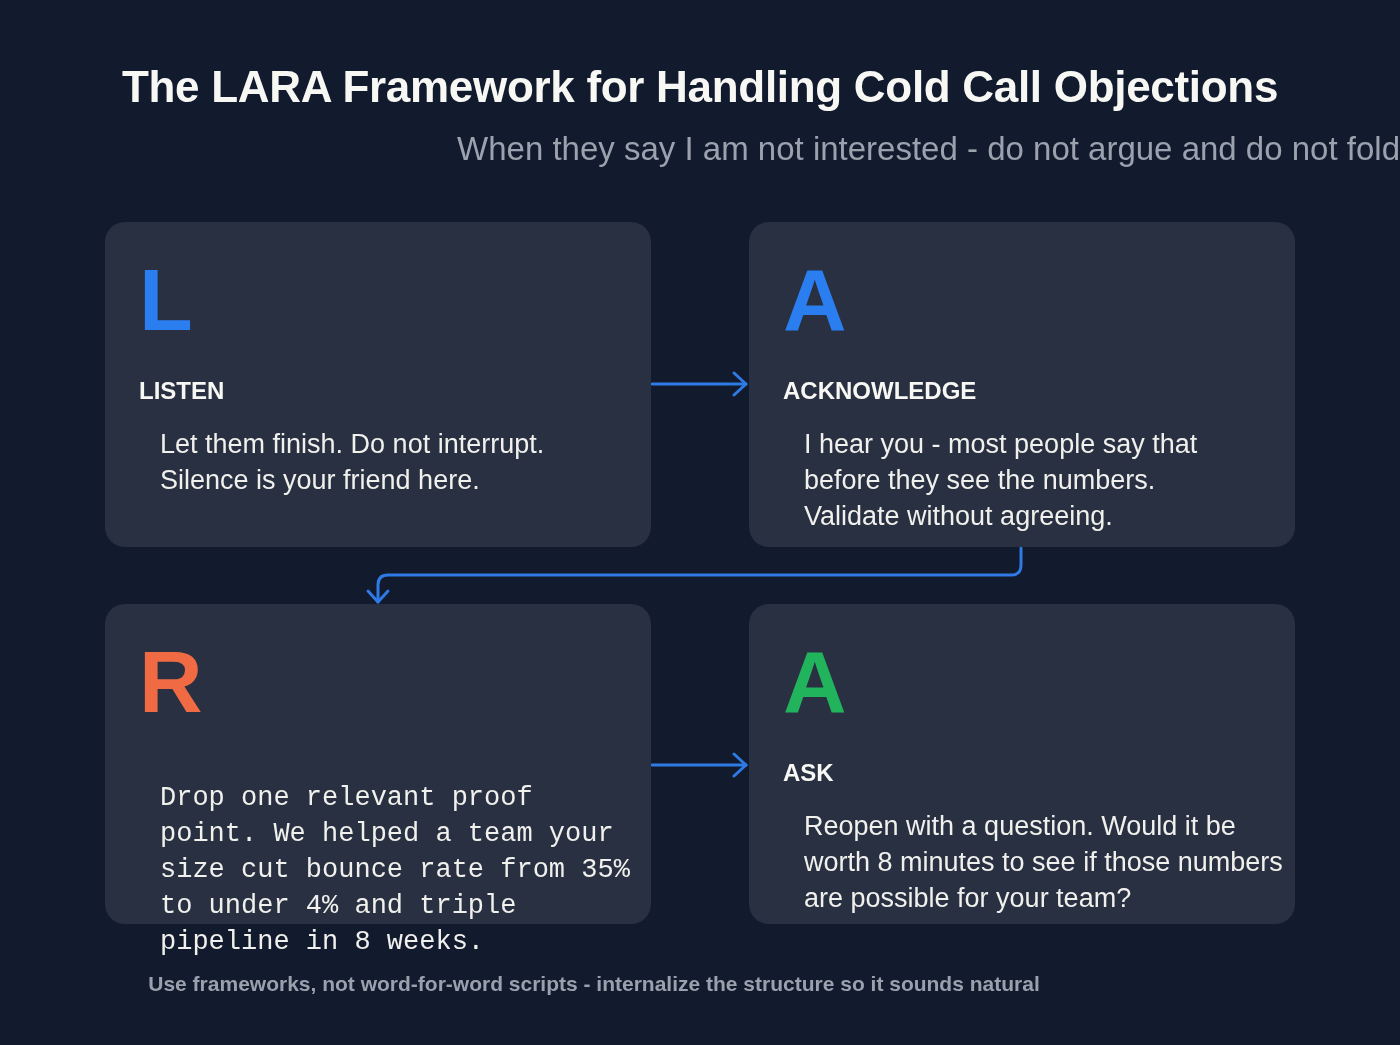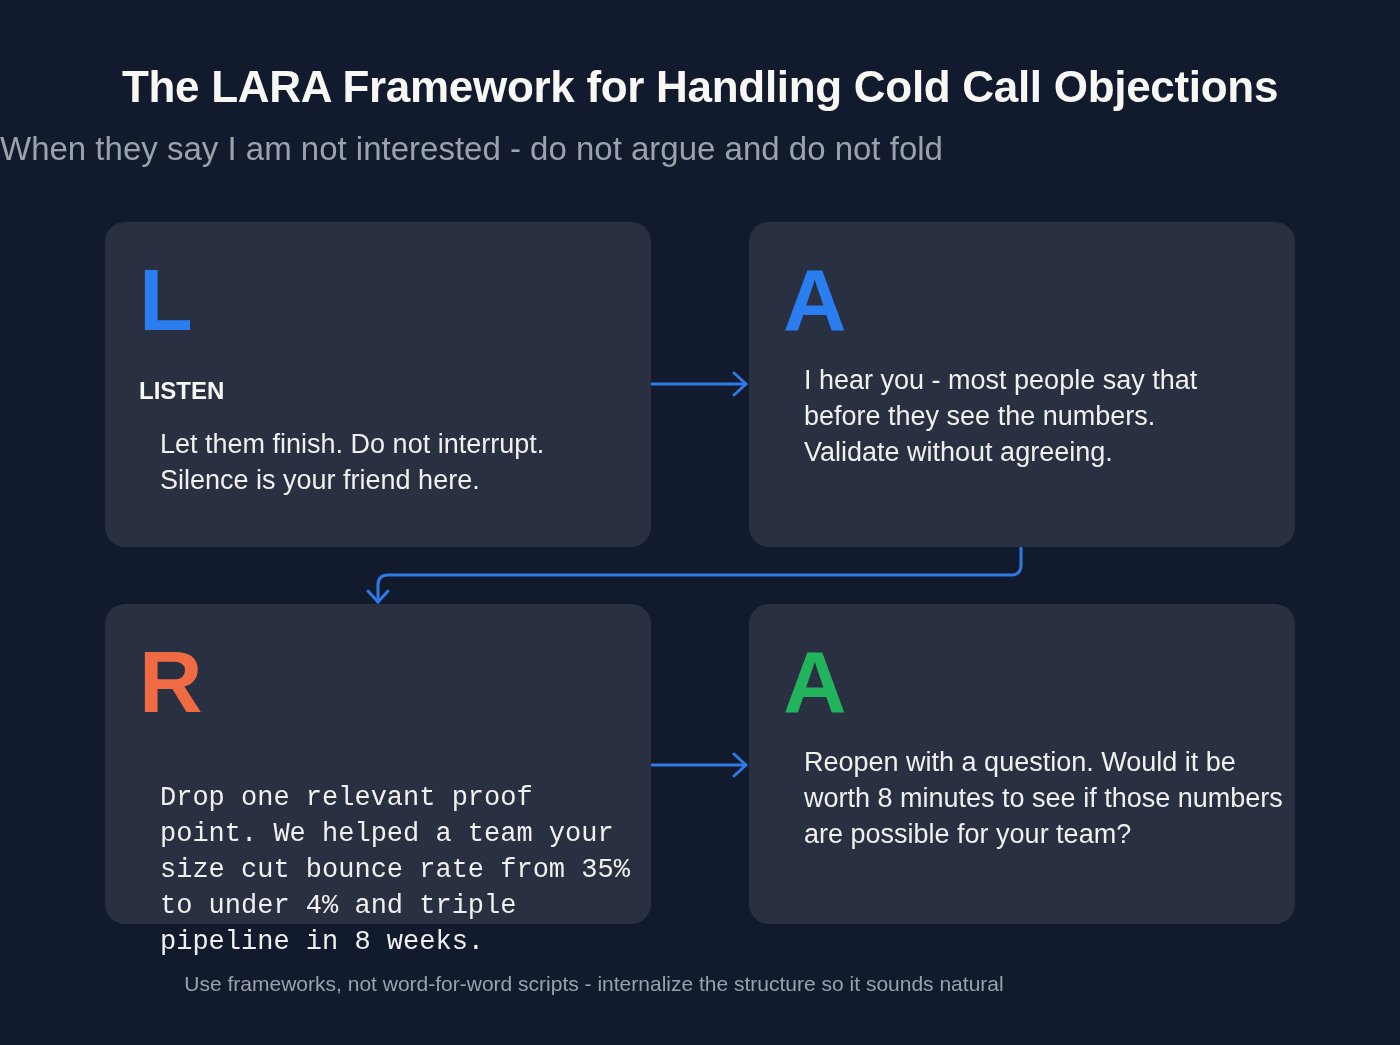--- a/index.html
+++ b/index.html
@@ -10,37 +10,37 @@
     position: relative; overflow: hidden;
     color: #f5f5f2;
   }
   .title {
     position: absolute; left: 0; top: 62px; width: 1400px;
     text-align: center; font-size: 44px; font-weight: 700; color: #f7f7f3;
     letter-spacing: -0.3px;
   }
   .subtitle {
     position: absolute; left: 0; top: 130px; width: 1400px;
-    text-align: left; font-size: 33px; color: #9ba1ad;
+    text-align: right; font-size: 33px; color: #9ba1ad;
   }
   .card {
     position: absolute; width: 546px; background: #293042;
     border-radius: 20px; box-sizing: border-box; padding: 28px 34px;
   }
   .card .letter { font-size: 88px; font-weight: 700; line-height: 88px; height: 92px; margin-top: 6px; }
   .card .heading { font-size: 24px; font-weight: 700; margin-top: 22px; line-height: 42px; color: #f7f7f3; }
   .card .body { font-size: 27px; line-height: 36px; margin-top: 14px; color: #f0f0ec; margin-left: 21px; }
   #card-l { left: 105px; top: 222px; height: 325px; }
   #card-a1 { left: 749px; top: 222px; height: 325px; }
   #card-r { left: 105px; top: 604px; height: 320px; }
   #card-a2 { left: 749px; top: 604px; height: 320px; }
   #card-r .body { margin-top: 50px; font-family: Liberation Mono, monospace; }
   .footer {
     position: absolute; left: 0; top: 972px; width: 1188px;
-    text-align: center; font-size: 21px; color: #9aa0ac;
+    text-align: center; font-size: 21px; color: #9aa0ac; font-weight: bold;
   }
   svg.conn { position: absolute; left: 0; top: 0; }
 </style>
 </head>
 <body>
 
 <div class="title">The LARA Framework for Handling Cold Call Objections</div>
 <div class="subtitle">When they say I am not interested - do not argue and do not fold</div>
 
 <svg class="conn" width="1400" height="1045">
@@ -61,26 +61,28 @@
 </svg>
 
 <div class="card" id="card-l">
   <div class="letter" style="color:#2a7ef0">L</div>
   <div class="heading">LISTEN</div>
   <div class="body" style="width:440px">Let them finish. Do not interrupt. Silence is your friend here.</div>
 </div>
 
 <div class="card" id="card-a1">
   <div class="letter" style="color:#2a7ef0">A</div>
+  <div class="heading">ACKNOWLEDGE</div>
   <div class="body" style="width:440px">I hear you - most people say that before they see the numbers. Validate without agreeing.</div>
 </div>
 
 <div class="card" id="card-r">
   <div class="letter" style="color:#f06a44">R</div>
   <div class="body" style="width:480px">Drop one relevant proof point. We helped a team your size cut bounce rate from 35% to under 4% and triple pipeline in 8 weeks.</div>
 </div>
 
 <div class="card" id="card-a2">
   <div class="letter" style="color:#22b45c">A</div>
+  <div class="heading">ASK</div>
   <div class="body" style="width:480px">Reopen with a question. Would it be worth 8 minutes to see if those numbers are possible for your team?</div>
 </div>
 
 <div class="footer">Use frameworks, not word-for-word scripts - internalize the structure so it sounds natural</div>
 
 </body></html>

